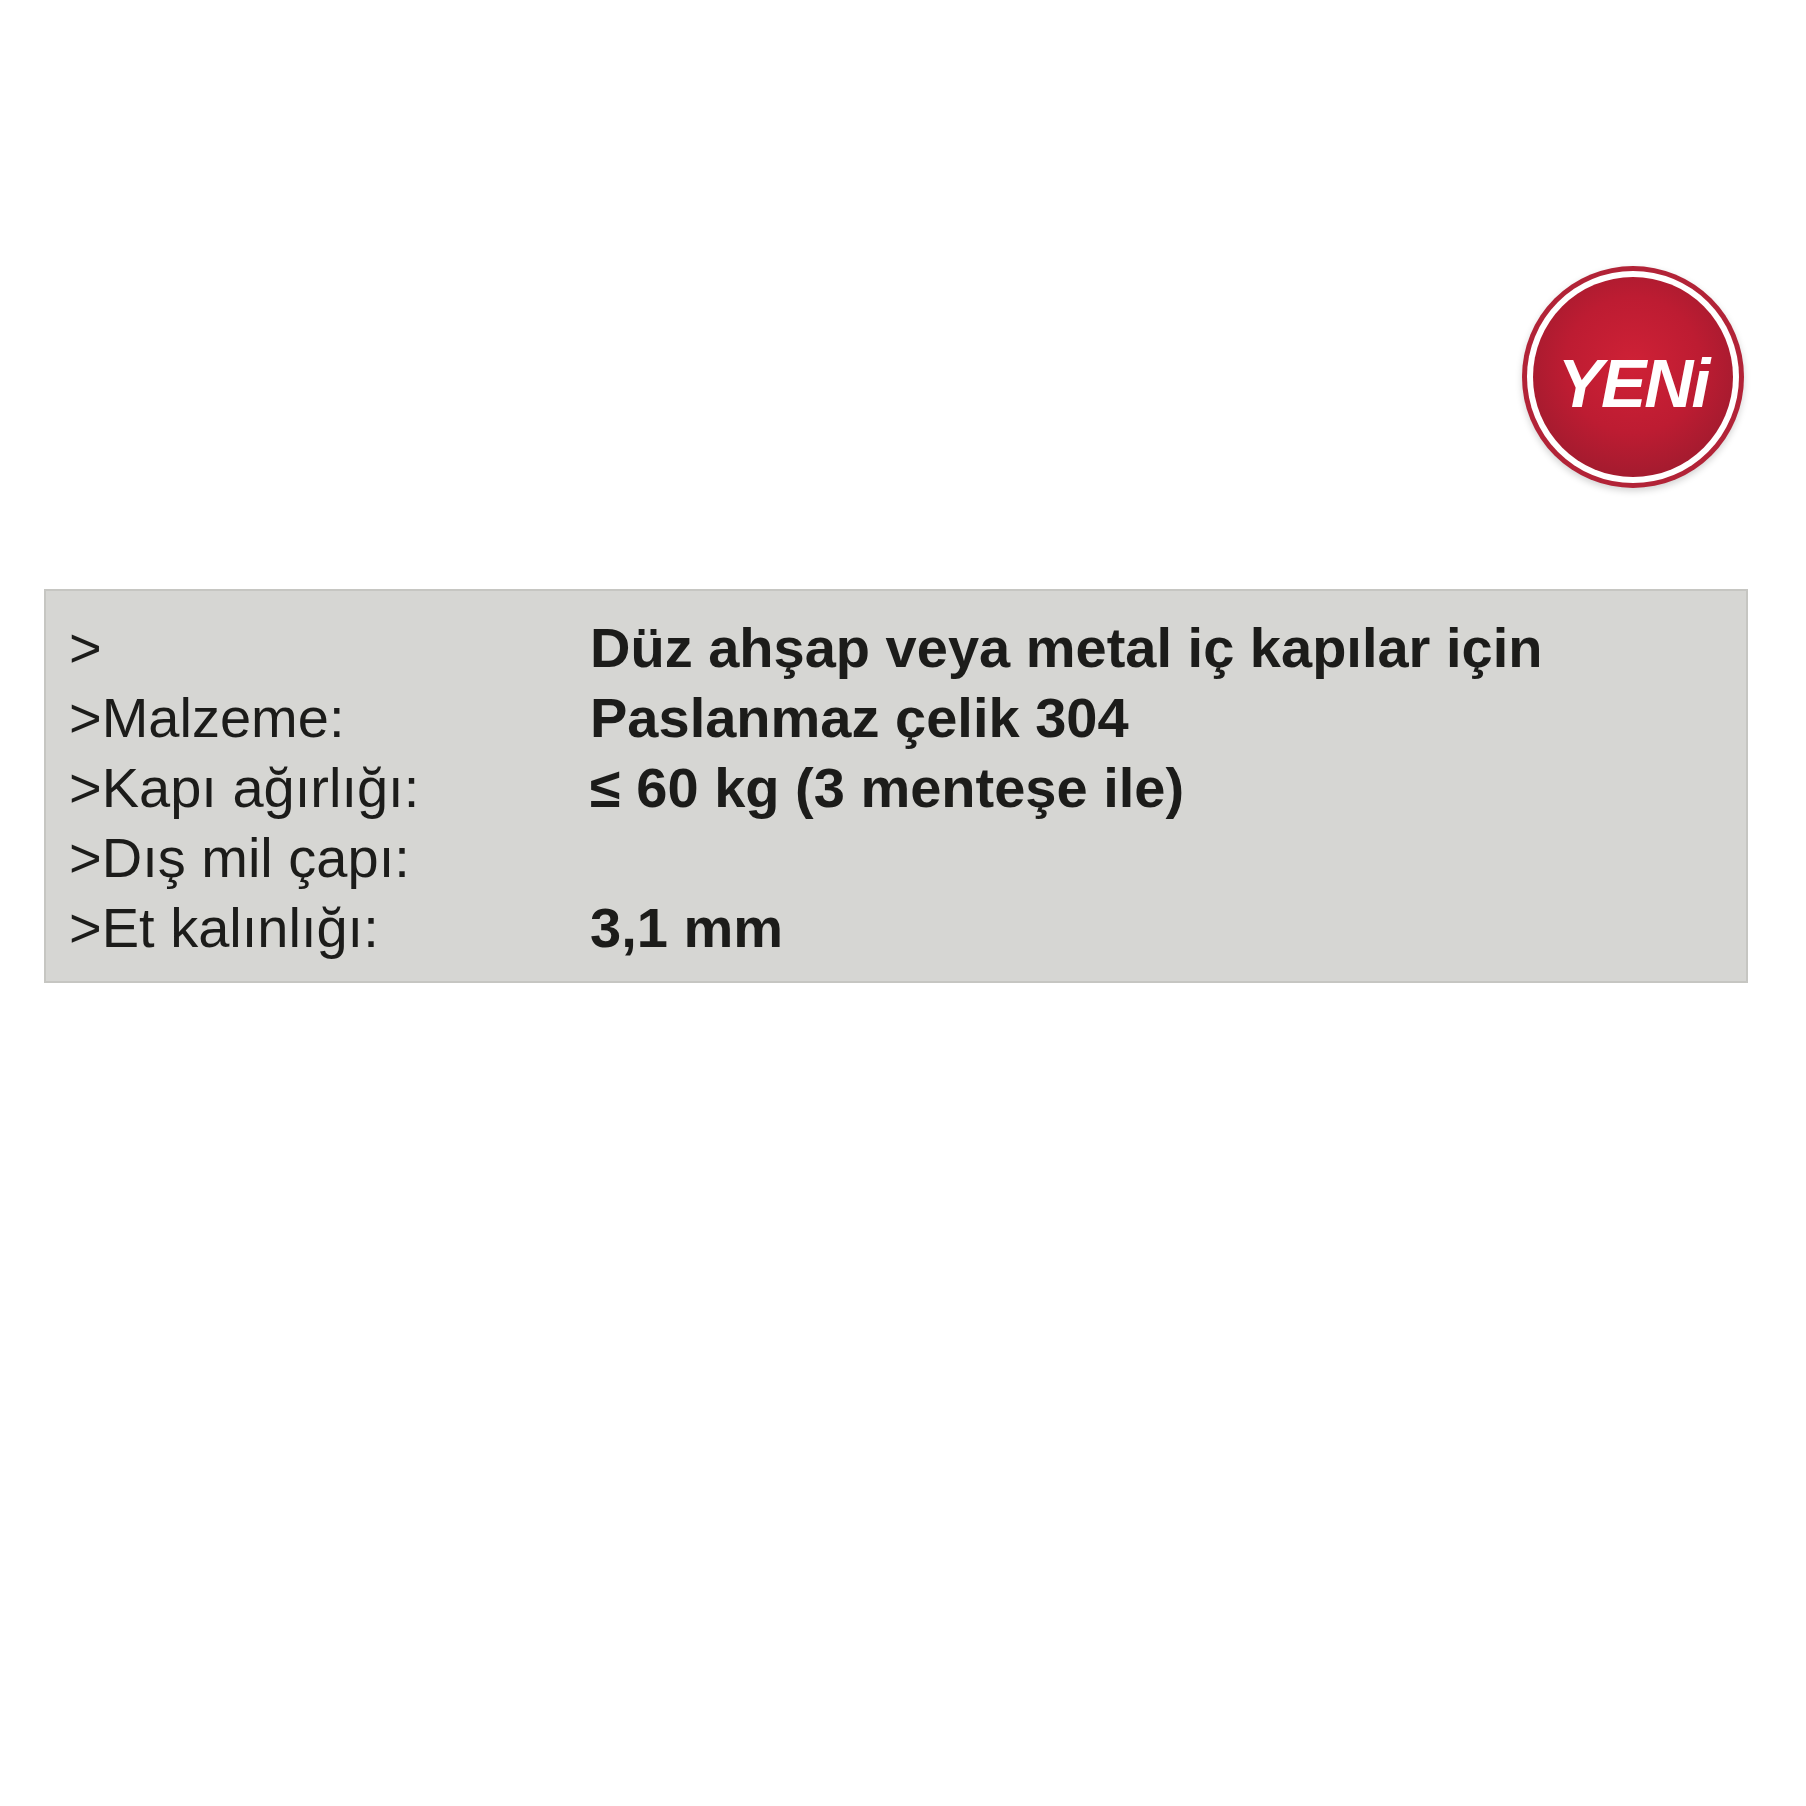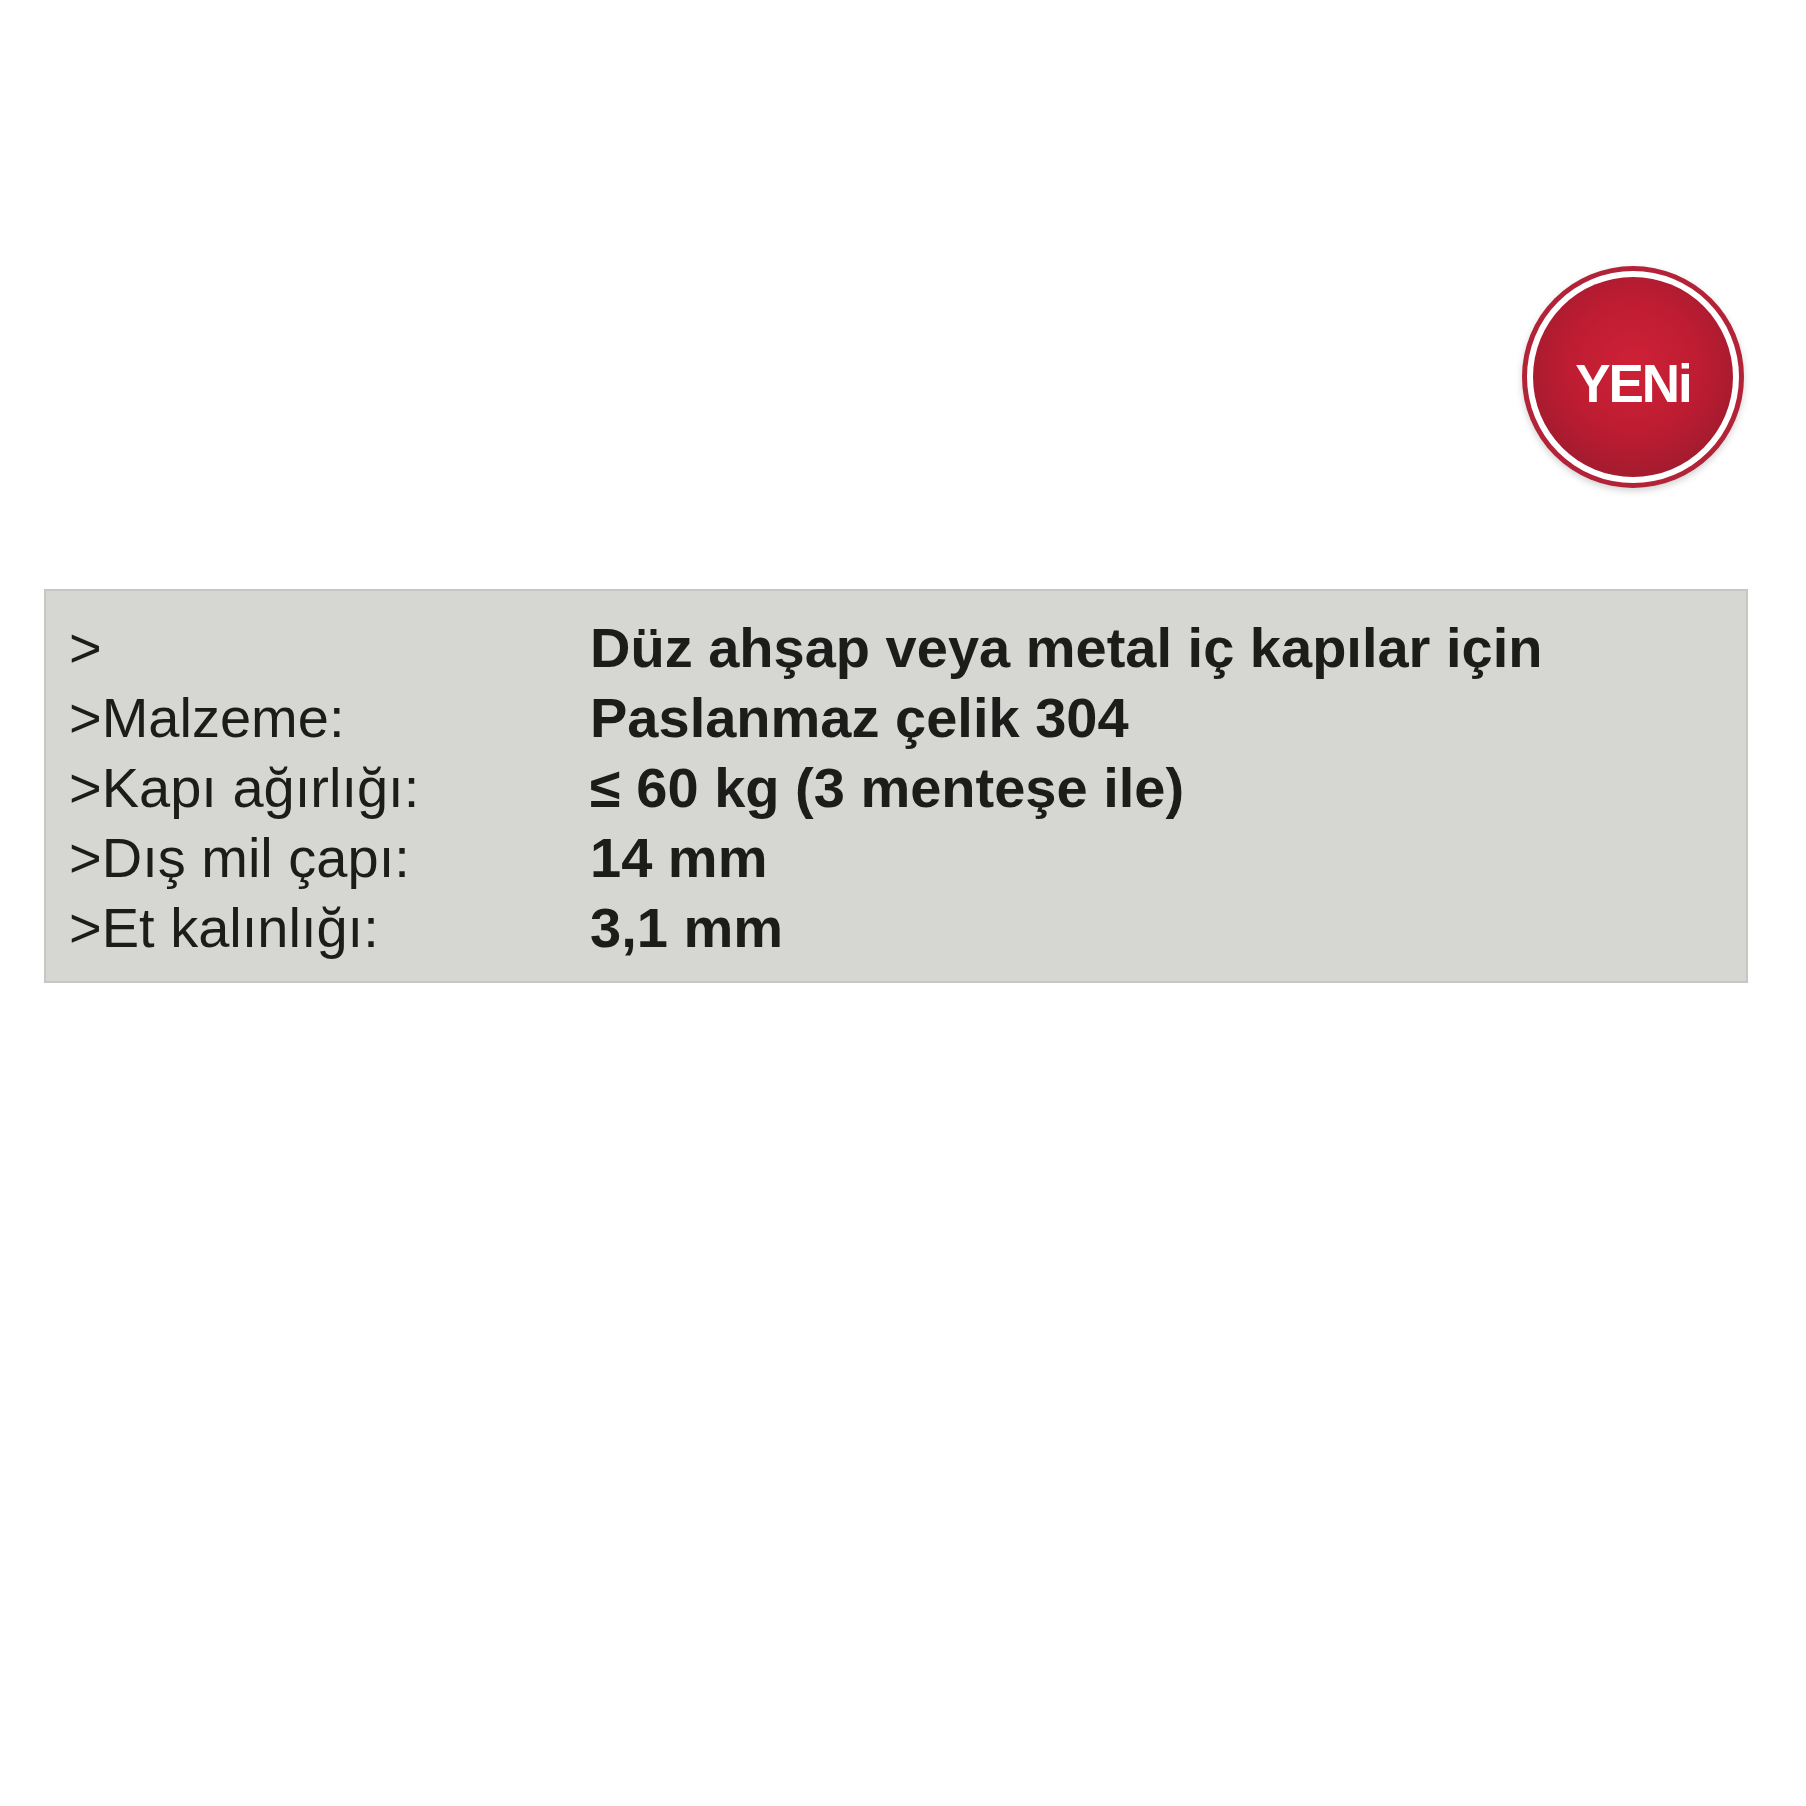--- a/index.html
+++ b/index.html
@@ -39,25 +39,26 @@
   .badge .inner{
     position:absolute;inset:11px;
     border-radius:50%;
     background:radial-gradient(circle at 50% 44%,
       var(--badge-inner-center) 0%,
       #bd1c32 45%,
       var(--badge-inner-edge) 100%);
     display:flex;align-items:center;justify-content:center;
   }
   .badge .inner span{
-    font-size:53px;
+    font-size:68px;
     font-weight:bold;
     letter-spacing:-2px;
     color:var(--badge-text);
     transform:translateY(6px);
+    font-style:italic;
   }
 
   
   .spec-panel{
     position:absolute;
     left:44px;top:589px;
     width:1704px;height:394px;
     background:var(--panel-bg);
     border:2px solid var(--panel-border);
     padding:22px 20px 0 23px;
@@ -109,21 +110,20 @@
       <span class="spec-label">Kapı ağırlığı:</span>
     </span>
     <span class="spec-value">≤ 60 kg (3 menteşe ile)</span>
   </div>
 
   <div class="spec-row">
     <span class="left">
       <span class="chev">&gt;</span>
       <span class="spec-label">Dış mil çapı:</span>
     </span>
-    <span class="spec-value">14 mm</span>
   </div>
 
   <div class="spec-row">
     <span class="left">
       <span class="chev">&gt;</span>
       <span class="spec-label">Et kalınlığı:</span>
     </span>
     <span class="spec-value">3,1 mm</span>
   </div>
 

